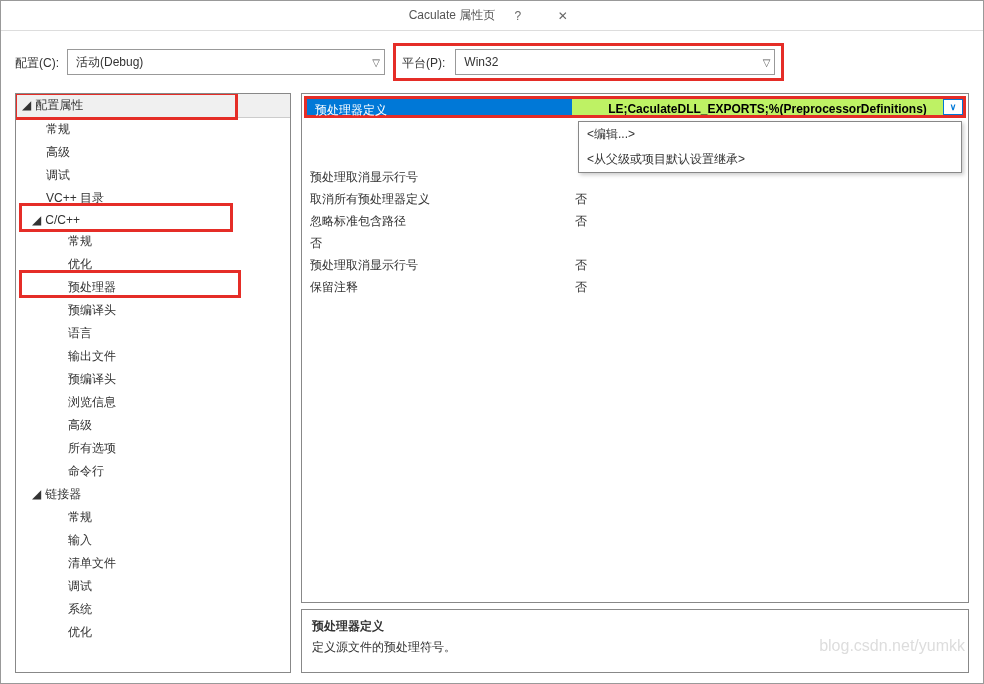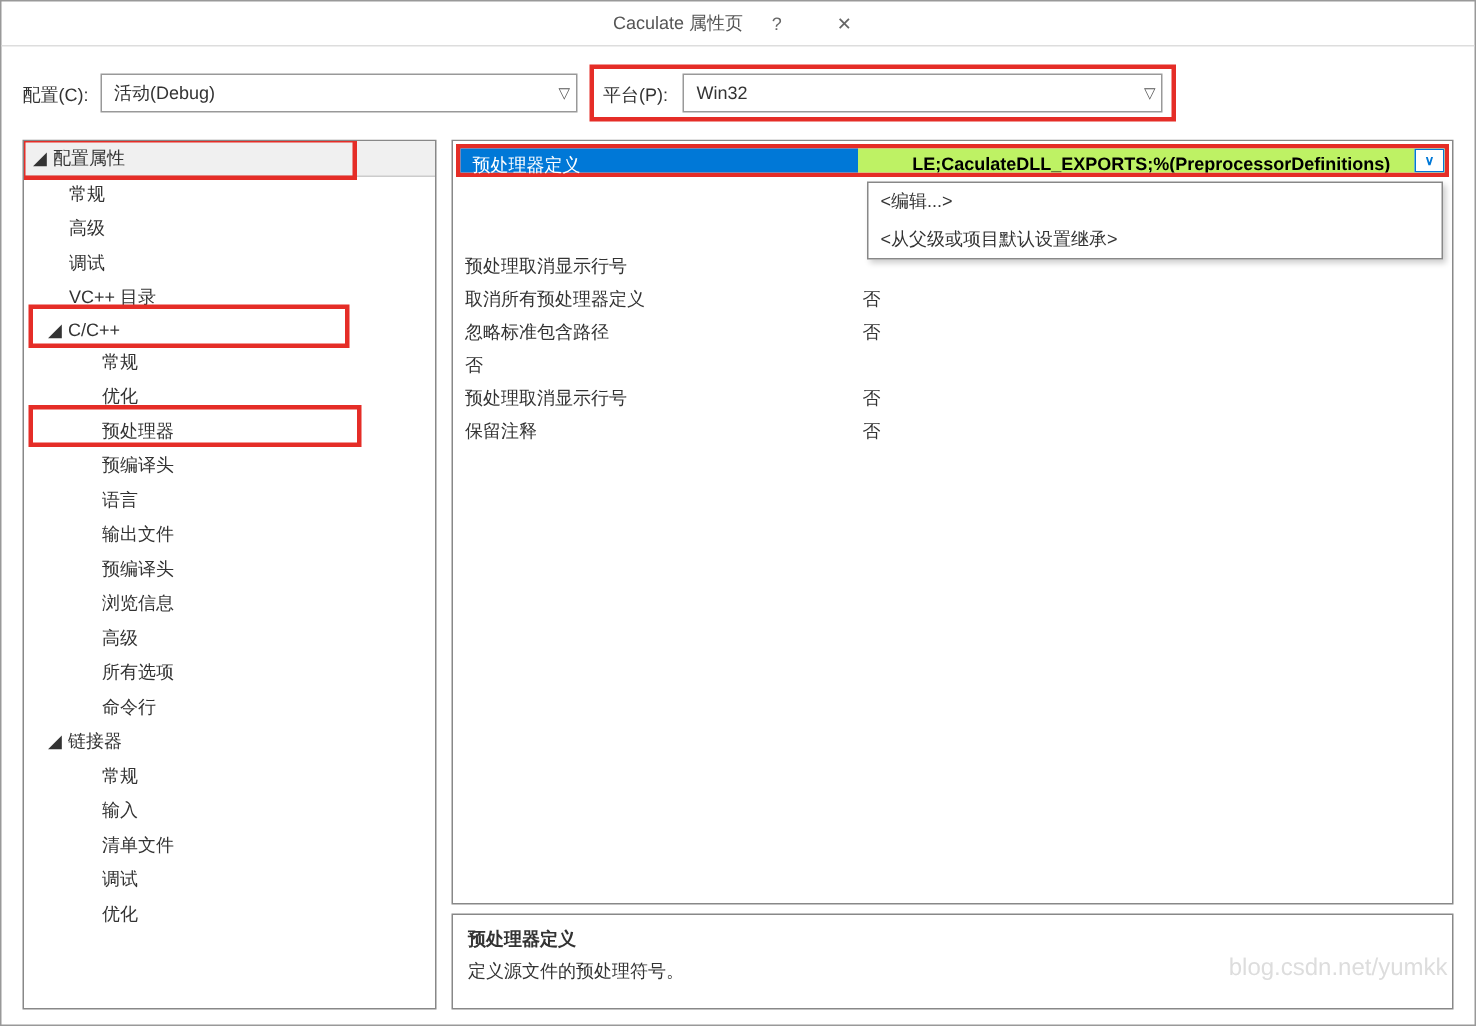--- a/index.html
+++ b/index.html
@@ -106,20 +106,21 @@
           <div class="tree-item level2">所有选项</div>
           <div class="tree-item level2">命令行</div>
         </div>
       <div class="hl-box" style="left:3px; top:176px; width:222px; height:28px;"></div>
       <div class="tree-item level1"><span class="arrow" style="margin-left:-14px;">◢</span> <span>链接器</span></div>
       <div id="tree-linker-items">
           <div class="tree-item level2">常规</div>
           <div class="tree-item level2">输入</div>
           <div class="tree-item level2">清单文件</div>
           <div class="tree-item level2">调试</div>
+          <div class="tree-item level2">系统</div>
           <div class="tree-item level2">优化</div>
         </div>
     </div>
 
     <div class="right-panel">
       <div class="grid-panel">
         <div class="grid-row selected header-row" style="position:absolute;left:2px;right:2px;top:2px;">
           <div class="grid-cell-label">预处理器定义</div>
           <div class="grid-cell-value">
             <span>LE;CaculateDLL_EXPORTS;%(PreprocessorDefinitions)</span>

